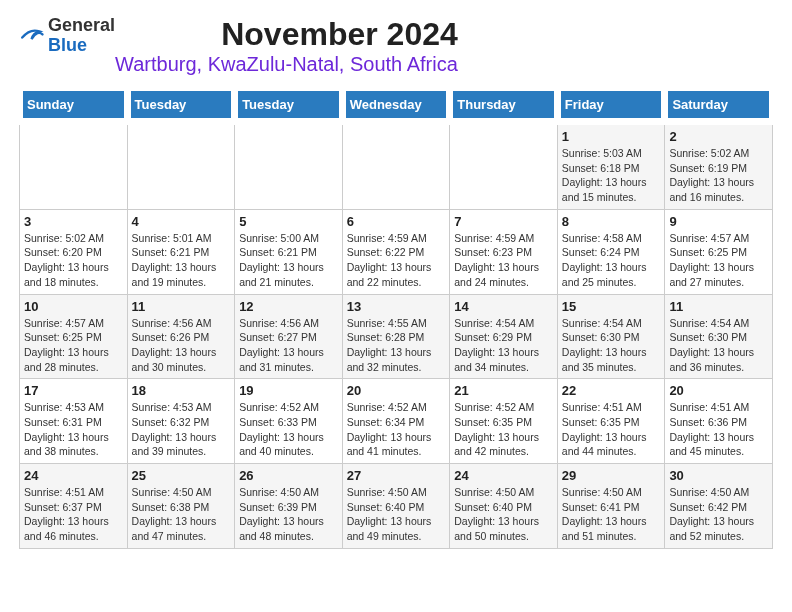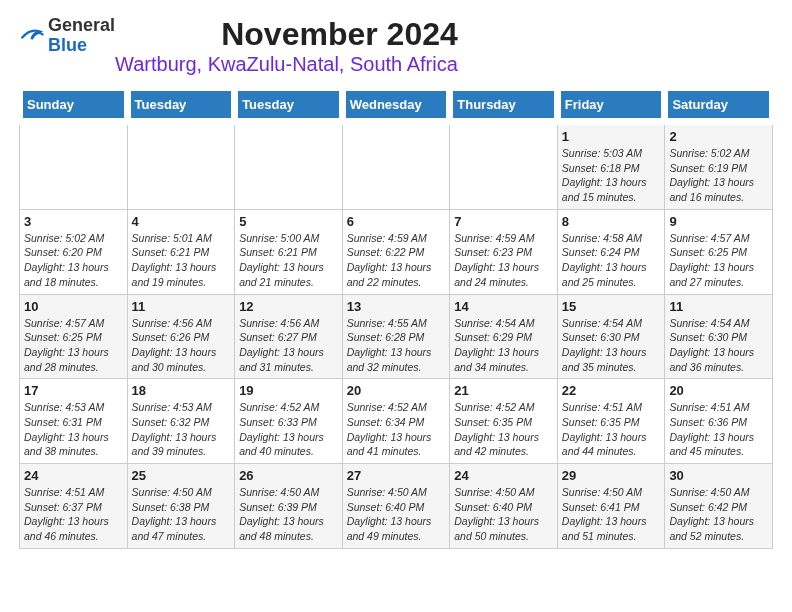--- a/index.html
+++ b/index.html
@@ -77,21 +77,20 @@
     .day-num {
       font-size: 13px;
       font-weight: bold;
       display: block;
       margin-bottom: 2px;
     }
     .day-info {
       font-size: 10.5px;
       line-height: 1.4;
       color: #333;
-      font-style: italic;
     }
     .empty-cell {
       background: #fff !important;
     }
   </style>
 </head>
 <body>
 
 <div class="header-area">
   <div class="logo">

